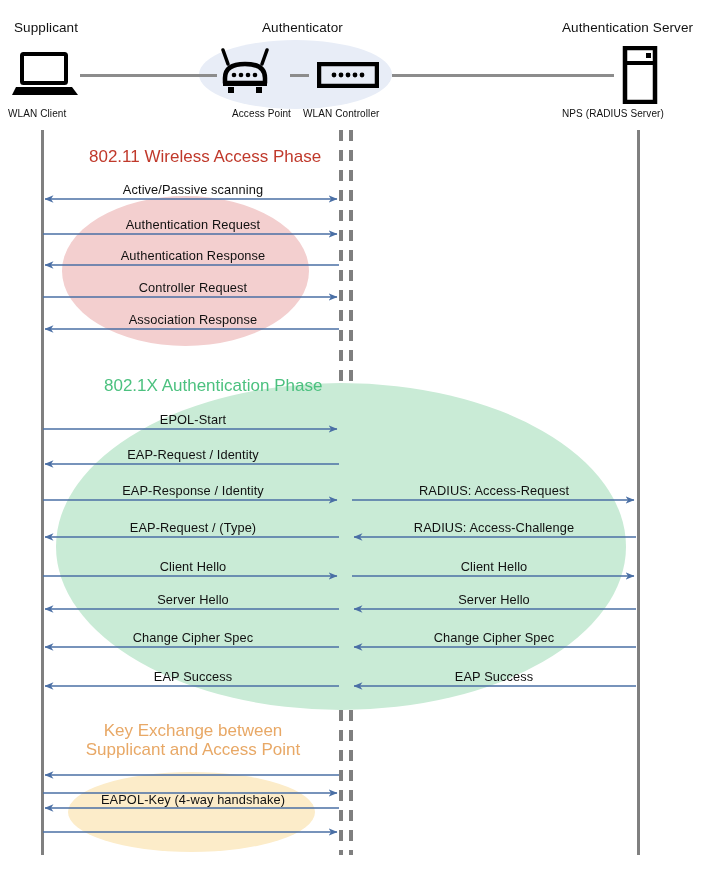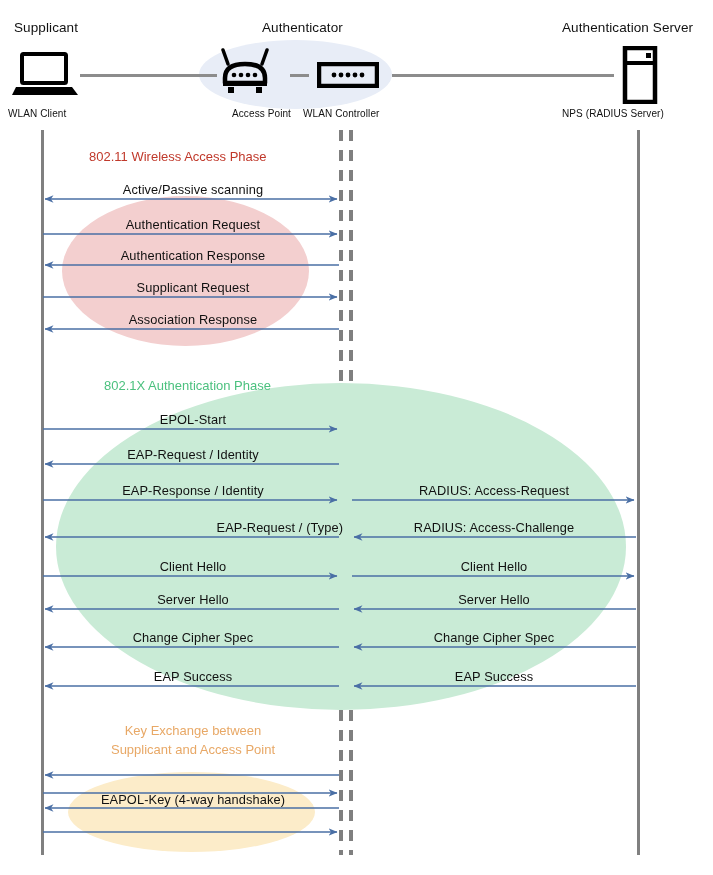--- a/index.html
+++ b/index.html
@@ -70,21 +70,21 @@
     position: absolute;
     border-radius: 50%;
   }
   .blob-pink   { background: #f3cfcf; }
   .blob-green  { background: #c9ebd6; }
   .blob-orange { background: #fcecc9; }
 
   
   .phase-title {
     position: absolute;
-    font-size: 13px;
+    font-size: 17px;
     white-space: nowrap;
     text-align: center;
     line-height: 19px;
   }
   .title-red    { color: #c0392b; }
   .title-green  { color: #4cc17f; }
   .title-orange { color: #e8a866; }
 
   
   .msg-label {
@@ -215,27 +215,27 @@
       <line x1="45" y1="775" x2="339" y2="775" marker-start="url(#ahL)"></line>
       <line x1="43" y1="793" x2="337" y2="793" marker-end="url(#ahR)"></line>
       <line x1="45" y1="808" x2="339" y2="808" marker-start="url(#ahL)"></line>
       <line x1="43" y1="832" x2="337" y2="832" marker-end="url(#ahR)"></line>
     </g>
   </svg>
 
   <div class="msg-label" style="left:43px; top:182px; width:300px;">Active/Passive scanning</div>
   <div class="msg-label" style="left:43px; top:217px; width:300px;">Authentication Request</div>
   <div class="msg-label" style="left:43px; top:248px; width:300px;">Authentication Response</div>
-  <div class="msg-label" style="left:43px; top:280px; width:300px;">Supplicant Request</div>
+  <div class="msg-label" style="left:43px; top:280px; width:300px;">Controller Request</div>
   <div class="msg-label" style="left:43px; top:312px; width:300px;">Association Response</div>
 
   <div class="msg-label" style="left:43px; top:412px; width:300px;">EPOL-Start</div>
   <div class="msg-label" style="left:43px; top:447px; width:300px;">EAP-Request / Identity</div>
   <div class="msg-label" style="left:43px; top:483px; width:300px;">EAP-Response / Identity</div>
-  <div class="msg-label" style="left:43px; top:520px; width:300px;text-align:right;">EAP-Request / (Type)</div>
+  <div class="msg-label" style="left:43px; top:520px; width:300px;">EAP-Request / (Type)</div>
   <div class="msg-label" style="left:43px; top:559px; width:300px;">Client Hello</div>
   <div class="msg-label" style="left:43px; top:592px; width:300px;">Server Hello</div>
   <div class="msg-label" style="left:43px; top:630px; width:300px;">Change Cipher Spec</div>
   <div class="msg-label" style="left:43px; top:669px; width:300px;">EAP Success</div>
 
   <div class="msg-label" style="left:350px; top:483px; width:288px;">RADIUS: Access-Request</div>
   <div class="msg-label" style="left:350px; top:520px; width:288px;">RADIUS: Access-Challenge</div>
   <div class="msg-label" style="left:350px; top:559px; width:288px;">Client Hello</div>
   <div class="msg-label" style="left:350px; top:592px; width:288px;">Server Hello</div>
   <div class="msg-label" style="left:350px; top:630px; width:288px;">Change Cipher Spec</div>

